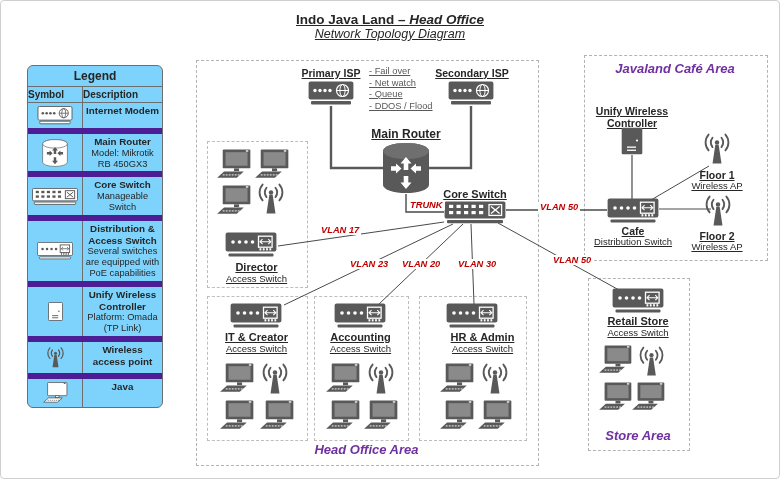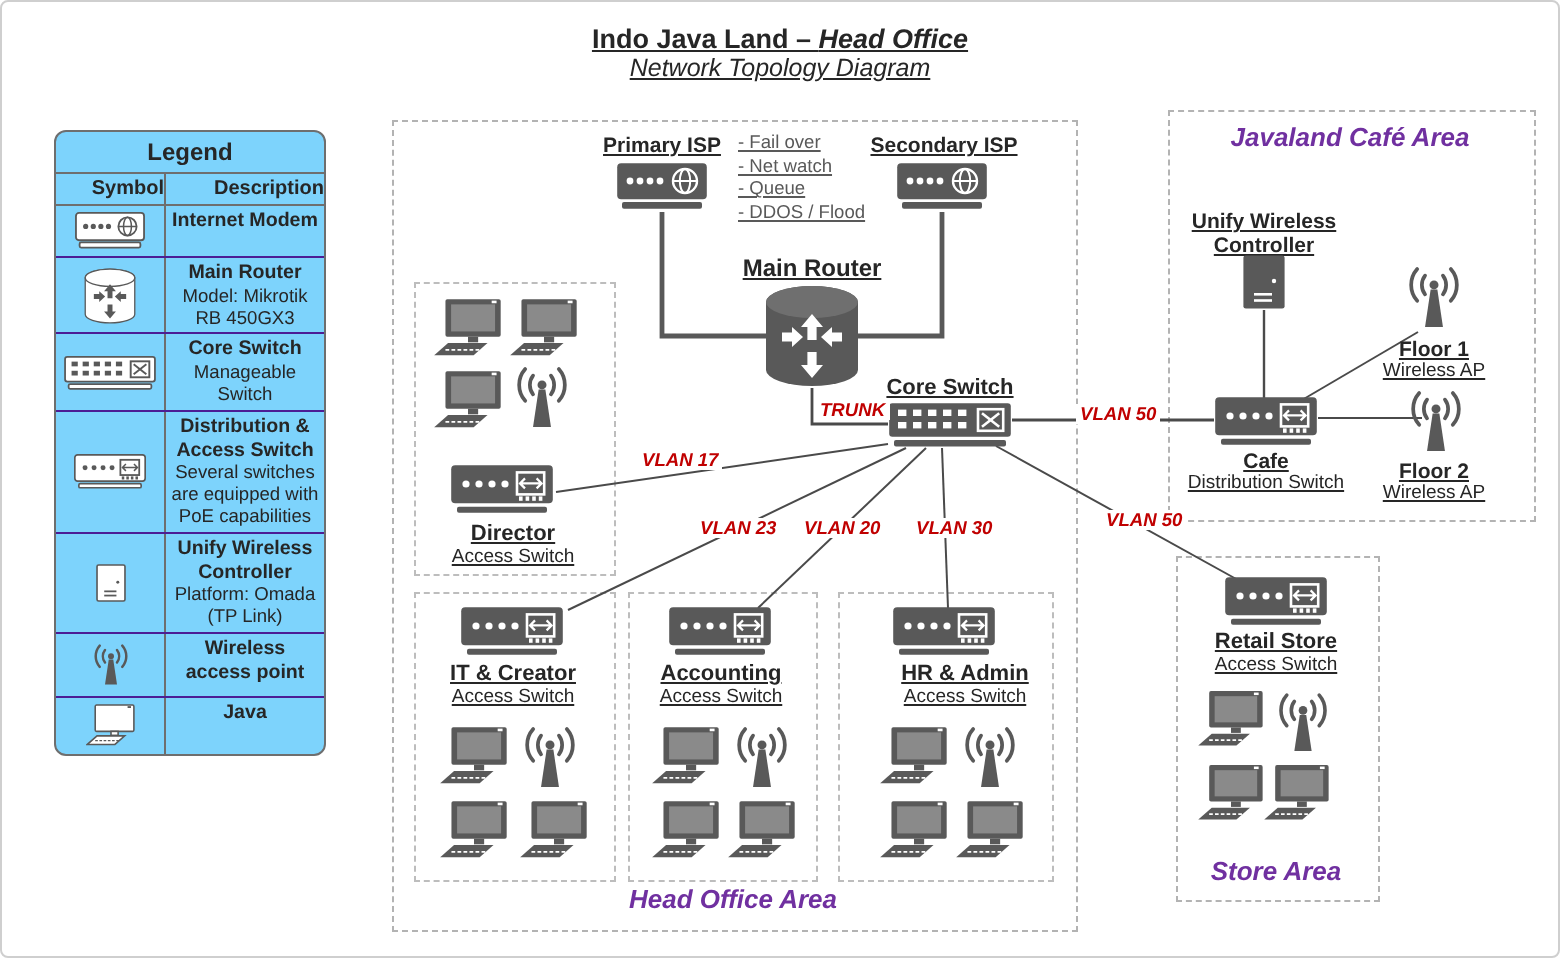--- a/index.html
+++ b/index.html
@@ -17,23 +17,23 @@
   .area{border:1px dashed #b3b3b3;position:absolute;background:transparent;}
   .area-label{position:absolute;color:#7030A0;font-weight:700;font-style:italic;font-size:13px;text-align:center;}
 
   
   .subbox{border:1px dashed #bdbdbd;position:absolute;}
 
   
   .legend{position:absolute;left:26px;top:64px;width:134px;border:1px solid #6e6e6e;border-radius:6px;background:#7dd3fc;font-size:9.5px;}
   .lg-title{font-size:12px;font-weight:700;text-align:center;padding:3px 0;border-bottom:1px solid #6e6e6e;}
   .lg-head{display:grid;grid-template-columns:55px 1fr;border-bottom:1px solid #6e6e6e;font-weight:700;font-size:10px;}
-  .lg-head div{padding:2px 0;text-align:right;}
+  .lg-head div{padding:2px 0;text-align:left;}
   .lg-head div:first-child{border-right:1px solid #6e6e6e;}
-  .lg-row{display:grid;grid-template-columns:55px 1fr;border-bottom:1px solid #4c1d95;}
+  .lg-row{display:grid;grid-template-columns:55px 1fr;border-bottom:6px solid #4c1d95;}
   .lg-row:last-child{border-bottom:none;}
   .lg-sym{display:flex;align-items:center;justify-content:center;border-right:1px solid #6e6e6e;padding:3px 2px;}
   .lg-desc{padding:2px 2px;text-align:center;line-height:1.18;}
   .lg-name{font-weight:700;font-size:9.8px;}
   .lg-det{font-size:9.3px;}
   .lg-sym svg{--body:#fff;--dot:#595959;--screen:#fff;--top:#fff;--sw:1.2;}
 
   
   .dev svg{--body:#595959;--dot:#fff;--screen:#8a8a8a;--top:#6f6f6f;--sw:0;display:block;}
   .nlabel{font-weight:700;font-size:10.5px;line-height:1.15;text-align:center;}

